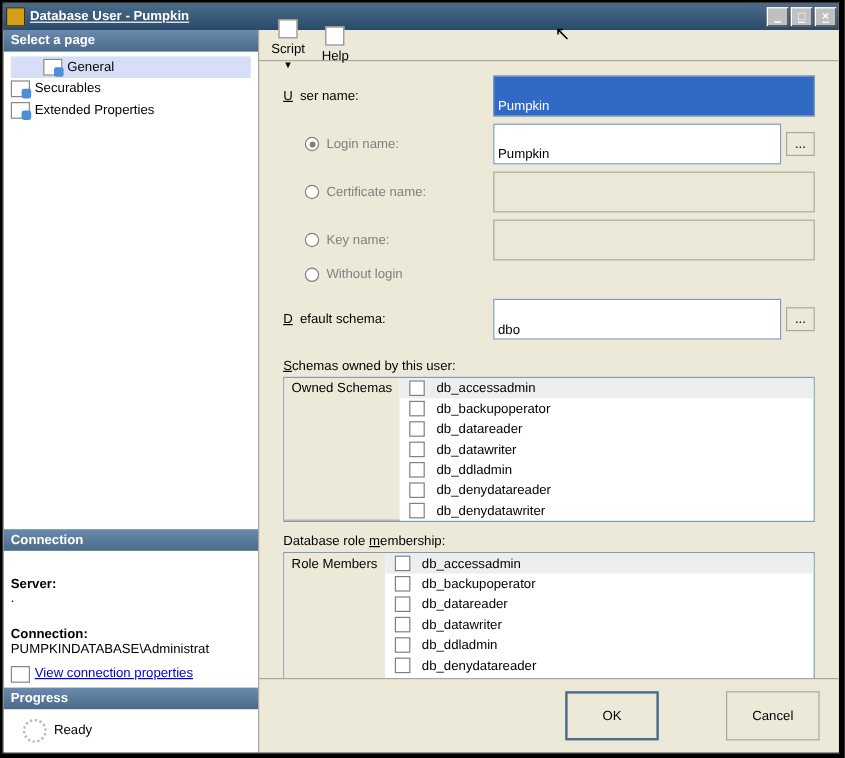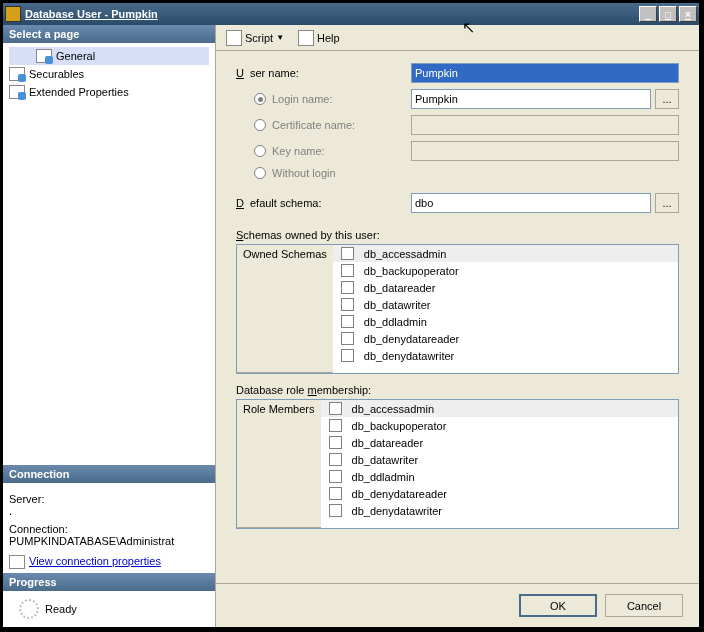--- a/index.html
+++ b/index.html
@@ -12,50 +12,50 @@
 .winbtn { width: 18px; height: 16px; background: #c0c0c0; border: 1px solid #fff; border-right-color: #404040; border-bottom-color: #404040; display: flex; align-items: center; justify-content: center; font-family: Arial; font-size: 10px; font-weight: bold; cursor: pointer; }
 .body { display: flex; height: calc(100% - 22px); }
 .sidebar { width: 212px; background: #fff; display: flex; flex-direction: column; }
 .side-header { background: linear-gradient(#6b8aad,#4a6b8a); color: #fff; padding: 3px 6px; font-weight: bold; }
 .side-content { padding: 4px 6px; flex-shrink: 0; }
 .side-fill { flex: 1; }
 .page-item { display: flex; align-items: center; padding: 2px 0; gap: 4px; cursor: pointer; }
 .page-item.selected { background: #d6dff7; padding-left: 27px; }
 .page-icon { width: 16px; height: 14px; background: #fff; border: 1px solid #888; position: relative; }
 .page-icon::after { content: ""; position: absolute; right: -2px; bottom: -2px; width: 8px; height: 8px; background: #4a90d9; border-radius: 2px; }
-.conn-label { margin-top: 6px; }
+.conn-label { margin-top: 18px; font-weight: bold; }
 .link { color: #0000cc; text-decoration: underline; cursor: pointer; }
 .link-row { display: flex; align-items: flex-start; gap: 4px; margin-top: 8px; }
 .link-icon { width: 16px; height: 14px; background: #fff; border: 1px solid #888; }
 .progress-row { display: flex; align-items: center; gap: 6px; padding: 8px 16px; }
 .spinner { width: 20px; height: 20px; border: 2px dotted #bbb; border-radius: 50%; }
 .main { flex: 1; background: #ece9d8; display: flex; flex-direction: column; border-left: 1px solid #aca899; }
 .toolbar { height: 26px; border-bottom: 1px solid #aca899; display: flex; align-items: center; padding: 0 6px; gap: 6px; }
-.tool-btn { display: flex; align-items: center; gap: 3px; padding: 2px 4px; cursor: pointer; }
+.tool-btn { display: flex; align-items: center; gap: 3px; padding: 2px 4px; cursor: pointer; flex-direction: column; }
 .tool-icon { width: 16px; height: 16px; background: #fff; border: 1px solid #888; }
 .dropdown-arrow { font-size: 8px; }
 .form-area { padding: 12px 20px 6px 20px; flex: 1; overflow: hidden; display: flex; flex-direction: column; }
 .form-row { display: flex; align-items: center; margin-bottom: 6px; }
 .form-label { width: 175px; display: flex; align-items: center; gap: 6px; }
 .form-label.indent { padding-left: 18px; color: #808080; }
 .radio { width: 12px; height: 12px; border: 1px solid #808080; border-radius: 50%; background: #fff; display: inline-flex; align-items: center; justify-content: center; }
 .radio.checked::after { content: ""; width: 5px; height: 5px; background: #808080; border-radius: 50%; }
-.txt-input { flex: 1; height: 20px; border: 1px solid #7f9db9; background: #fff; padding: 0 3px; line-height: 18px; }
+.txt-input { flex: 1; height: 20px; border: 1px solid #7f9db9; background: #fff; padding: 16px 3px; line-height: 18px; }
 .txt-input.selected { background: #316ac5; color: #fff; }
 .txt-input.disabled { background: #ece9d8; border-color: #aca899; }
 .browse-btn { width: 24px; height: 20px; margin-left: 4px; background: #ece9d8; border: 1px solid #aca899; display: flex; align-items: center; justify-content: center; cursor: pointer; }
 .section-label { margin: 10px 0 3px 0; }
 .grid-container { border: 1px solid #7f9db9; background: #fff; height: 130px; display: flex; }
 .grid-header { background: #ece9d8; border-bottom: 1px solid #aca899; padding: 3px 6px; position: relative; }
 .grid-body { flex: 1; overflow-y: scroll; }
 .grid-row { display: flex; align-items: center; padding: 2px 4px; gap: 10px; text-align: center; }
 .grid-row:first-child { background: #eee; }
 .chk { width: 13px; height: 13px; border: 1px solid #808080; background: #fff; display: inline-block; margin-left: 4px; }
 .footer { border-top: 1px solid #aca899; padding: 10px 16px; display: flex; justify-content: flex-end; gap: 8px; }
-.dlg-btn { width: 78px; height: 23px; background: #ece9d8; border: 1px solid #aca899; cursor: pointer; }
+.dlg-btn { width: 78px; height: 41px; background: #ece9d8; border: 1px solid #aca899; cursor: pointer; margin-left: 48px; }
 .dlg-btn.default { border: 2px solid #4a6b8a; }
 ::-webkit-scrollbar { width: 16px; }
 ::-webkit-scrollbar-track { background: #ece9d8; }
 ::-webkit-scrollbar-thumb { background: #c8c4b4; border: 1px solid #aca899; }
 ::-webkit-scrollbar-button { background: #ece9d8; border: 1px solid #aca899; height: 16px; }
 .cursor { position: absolute; left: 462px; top: 18px; font-size: 16px; color: #000; pointer-events: none; z-index: 100; }
 </style>
 </head>
 <body>
 

